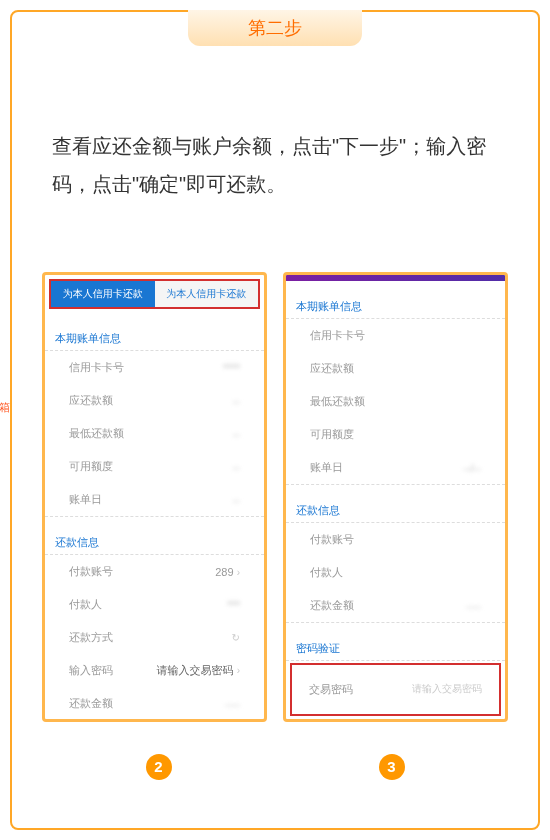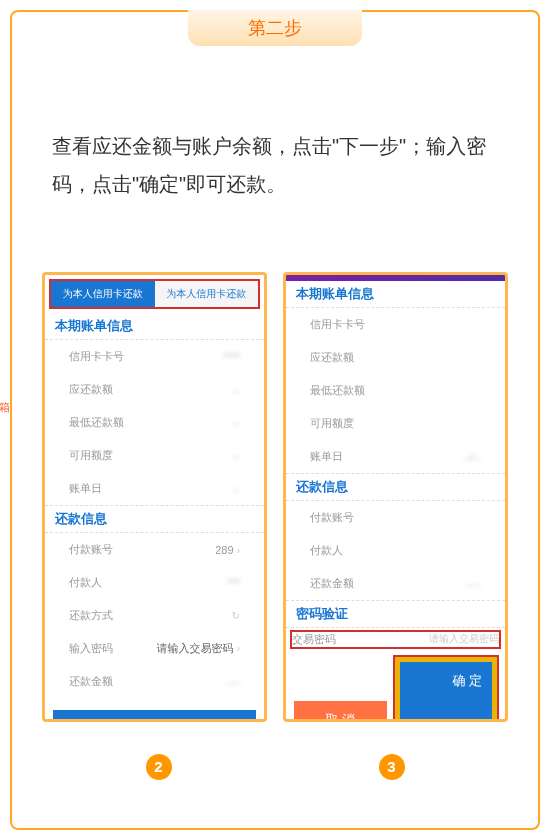--- a/index.html
+++ b/index.html
@@ -7,34 +7,34 @@
 .outer-frame { position: absolute; inset: 10px; border: 2px solid #ffa726; border-radius: 8px; background: #fff; }
 .step-banner { position: absolute; top: -2px; left: 50%; transform: translateX(-50%); background: linear-gradient(180deg, #fff5e6 0%, #ffe0b2 100%); padding: 6px 60px; border-radius: 0 0 12px 12px; color: #ff6d00; font-size: 18px; font-weight: 400; }
 .instruction { position: absolute; top: 115px; left: 40px; right: 40px; font-size: 20px; color: #333; line-height: 1.9; }
 .side-label { position: absolute; left: -12px; top: 400px; color: #ff5722; font-size: 11px; writing-mode: horizontal-tb; }
 .screens { position: absolute; top: 260px; left: 30px; right: 30px; display: flex; gap: 16px; }
 .screen { flex: 1; border: 3px solid #ffb74d; border-radius: 4px; background: #fff; height: 450px; overflow: hidden; font-size: 11px; color: #888; }
 .tabs { display: flex; border: 2px solid #d32f2f; margin: 4px; }
 .tab { flex: 1; text-align: center; padding: 6px 2px; font-size: 10px; }
 .tab.active { background: #1976d2; color: #fff; }
 .tab.inactive { background: #f5f5f5; color: #1976d2; }
-.sec-header { color: #1976d2; font-size: 13px; padding: 4px 10px 4px; border-bottom: 1px dashed #ddd; font-weight: 700; }
+.sec-header { color: #1976d2; font-size: 11px; padding: 18px 10px 4px; border-bottom: 1px dashed #ddd; font-weight: 400; }
 .row { display: flex; justify-content: space-between; padding: 9px 24px; color: #999; font-size: 11px; align-items: center; }
 .row .val { color: #bbb; filter: blur(2px); }
 .row .chev { color: #ccc; font-size: 10px; }
 .highlight-box { border: 2px solid #d32f2f; margin: 2px 4px; }
 .btn-primary { background: #1976d2; color: #fff; text-align: center; padding: 10px; margin: 12px 8px 4px; font-size: 13px; }
 .btn-row { display: flex; gap: 8px; margin: 8px; }
 .btn-cancel { flex: 1; background: #ff7043; color: #fff; text-align: center; padding: 10px; font-size: 13px; margin-top: 44px; }
 .btn-confirm { flex: 1; background: #1976d2; color: #fff; text-align: right; padding: 10px; font-size: 13px; border: 5px solid #eab308; outline: 2px solid #d32f2f; }
 .badges { position: absolute; bottom: 48px; left: 30px; right: 30px; display: flex; }
 .badge { flex: 1; text-align: center; }
 .badge span { display: inline-block; width: 26px; height: 26px; border-radius: 50%; background: #ff9800; color: #fff; font-size: 15px; line-height: 26px; font-weight: bold; }
 .dashed-sep { border-top: 1px dashed #ddd; margin: 0; }
-.pwd-row { display: flex; justify-content: space-between; padding: 0; color: #999; font-size: 11px; }
+.pwd-row { display: flex; justify-content: space-between; padding: 17px; color: #999; font-size: 11px; }
 .pwd-row .ph { color: #ccc; font-size: 10px; }
 </style>
 </head>
 <body>
 
 <div class="outer-frame">
   <div class="step-banner">第二步</div>
   <div class="instruction">查看应还金额与账户余额，点击"下一步"；输入密码，点击"确定"即可还款。</div>
 
   <div class="screens">

